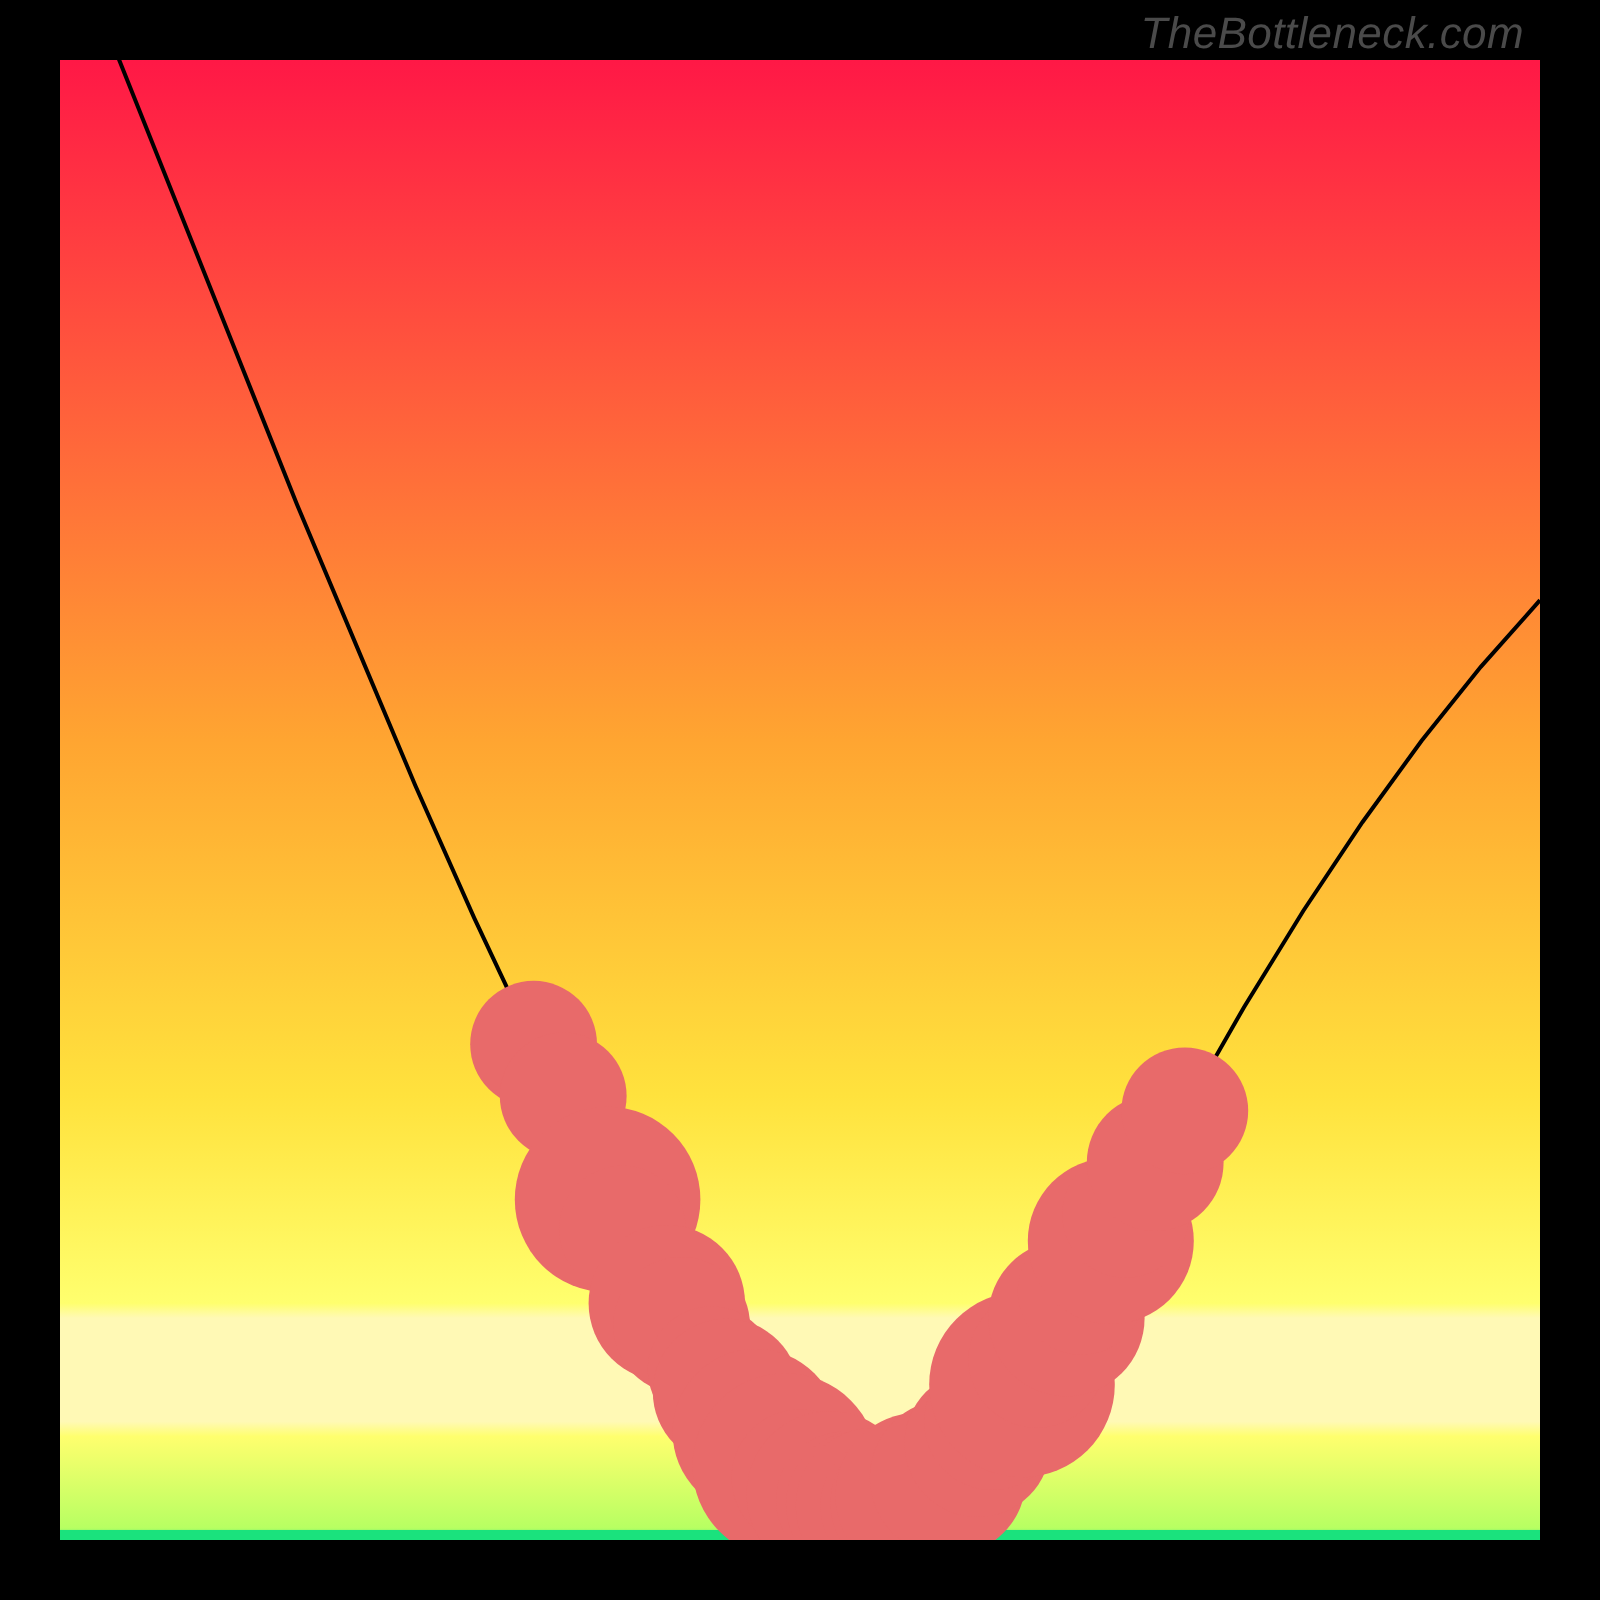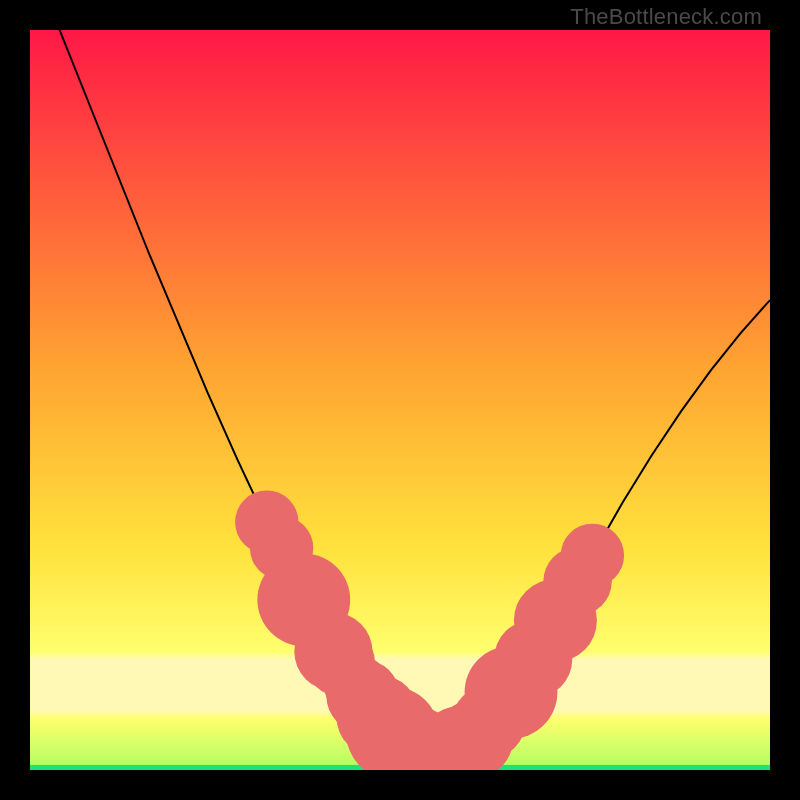--- a/index.html
+++ b/index.html
@@ -9,20 +9,21 @@
     width: 800px;
     height: 800px;
     overflow: hidden;
     font-family: Arial, Helvetica, sans-serif;
   }
   .frame {
     position: absolute;
     left: 0; top: 0;
     width: 776px; height: 800px;
     background: #000;
+    font-style: italic;
   }
   .watermark {
     position: absolute;
     top: 4px;
     right: 14px;
     color: #4a4a4a;
     font-size: 22px;
     font-weight: 400;
     letter-spacing: 0.2px;
     user-select: none;

